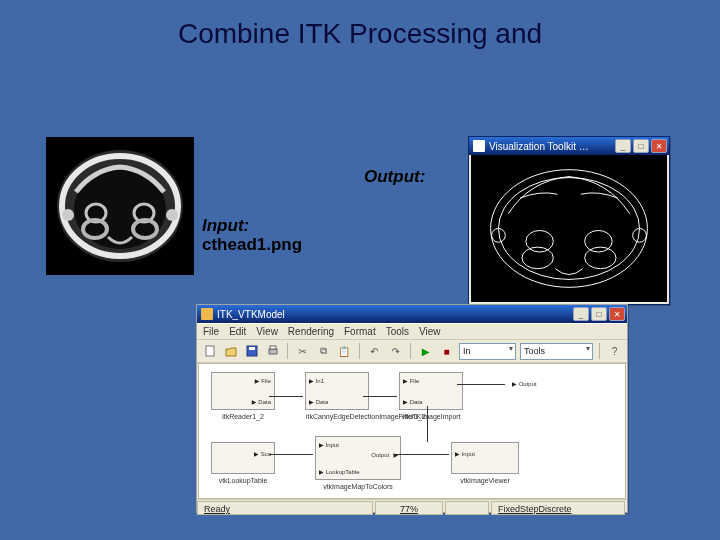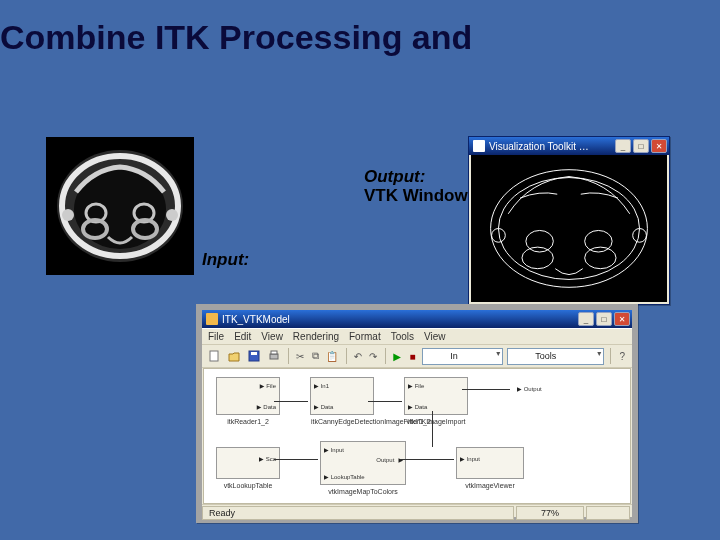--- a/index.html
+++ b/index.html
@@ -9,25 +9,25 @@
     background: #4169a8;
     font-family: "Comic Sans MS", cursive, sans-serif;
     position: relative;
     overflow: hidden;
   }
   .title {
     position: absolute;
     top: 18px;
     left: 0;
     right: 0;
-    text-align: left;
-    font-size: 34px;
+    text-align: center;
+    font-size: 28px;
     line-height: 1.15;
     color: #0a0a3a;
-    font-weight: bold;
+    font-weight: normal;
   }
 
   
   .ct-thumb {
     position: absolute;
     top: 137px;
     left: 46px;
     width: 148px;
     height: 138px;
     background: #000;
@@ -79,33 +79,33 @@
   .vtk-body svg { width: 100%; height: 100%; }
 
   
   .label {
     position: absolute;
     color: #000;
     line-height: 1.1;
   }
   .label .head { font-style: italic; font-weight: bold; }
   .label .body { font-weight: bold; }
-  .input-label { top: 217px; left: 202px; font-size: 17px; margin-top: 34px; }
+  .input-label { top: 217px; left: 202px; font-size: 17px; }
   .output-label { top: 168px; left: 364px; font-size: 17px; text-align: right; }
-  .output-label .head { display:block; text-align: left; font-style: italic; }
+  .output-label .head { display:block; text-align: right; font-style: italic; }
 
   
   .model-window {
     position: absolute;
     top: 304px;
     left: 196px;
     width: 430px;
     height: 207px;
     background: #ece9d8;
-    border: 6px solid #a3a3a3;
+    border: 1px solid #a3a3a3;
     box-shadow: 1px 1px 0 rgba(0,0,0,.25);
     font-family: Tahoma, sans-serif;
     font-size: 10px;
     color: #222;
   }
   .menubar {
     height: 15px;
     display:flex;
     gap: 10px;
     padding: 0 6px;
@@ -132,21 +132,21 @@
     display:flex;align-items:center;justify-content:center;
     font-size: 10px; color:#555;
   }
   .tbtn.icon svg { width: 14px; height: 14px; }
   .tsep { width:1px; height:16px; background:#b8b39c; margin:0 2px; }
   .tfield {
     height: 15px; border:1px solid #7f9db9; background:#fff;
     font-size: 9px; padding: 0 3px; display:flex;align-items:center;
     min-width: 40px;
   }
-  .tfield.combo { padding-right: 12px; position:relative;padding-left:27px; }
+  .tfield.combo { padding-right: 12px; position:relative; }
   .tfield.combo::after {
     content:"▾"; position:absolute; right:2px; top:0; font-size:8px; color:#555;
   }
 
   .canvas {
     position: relative;
     background: #fff;
     height: 134px;
     margin: 0 1px;
     border: 1px solid #bfbaa3;
@@ -177,22 +177,22 @@
   .wire {
     position:absolute; background:#333; height:1px;
   }
 
   .statusbar {
     height: 16px; display:flex; align-items:center;
     border-top: 1px solid #cfcab4;
     font-size: 9px;
   }
   .status-cell {
-    border:1px solid #bfbaa3; height:12px; display:flex;align-items:center;
-    padding:0 6px; margin-right:2px; background:#ece9d8;
+    border:1px solid #bfbaa3; height:12px; display:flex;align-items:flex-end;
+    padding:0 6px; margin-right:2px; background:#ece9d8;text-decoration:underline;
   }
 </style>
 </head>
 <body>
 
 <div class="title">
   <span>Combine ITK Processing and</span><br>
 </div>
 
 <div class="ct-thumb">
@@ -207,24 +207,24 @@
     <ellipse cx="49" cy="92" rx="12" ry="9" fill="none" stroke="#b5b5b5" stroke-width="4"></ellipse>
     <ellipse cx="99" cy="92" rx="12" ry="9" fill="none" stroke="#b5b5b5" stroke-width="4"></ellipse>
     <path d="M62 100 Q74 112 86 100" fill="none" stroke="#bcbcbc" stroke-width="3"></path>
     <circle cx="22" cy="78" r="6" fill="#ccc"></circle>
     <circle cx="126" cy="78" r="6" fill="#ccc"></circle>
   </svg>
 </div>
 
 <div class="label input-label">
   <span class="head">Input:</span><br>
+  <span class="body">cthead1.png</span>
 </div>
 <div class="label output-label">
   <span class="head">Output:</span>
-  <span class="body">VTK Window</span>
 </div>
 
 <div class="vtk-window">
   <div class="titlebar">
     <span class="app-icon"><span class="box"></span></span>
     <span class="caption">Visualization Toolkit …</span>
     <div class="win-btns">
       <div class="win-btn">
           <span>_</span>
         </div>
@@ -396,14 +396,17 @@
   </div>
 
   <div class="statusbar">
     <div class="status-cell" style="flex:1">
         <span>Ready</span>
       </div>
     <div class="status-cell" style="width:54px;justify-content:center">
         <span>77%</span>
       </div>
     <div class="status-cell" style="width:30px"></div>
+    <div class="status-cell" style="width:120px">
+        <span>FixedStepDiscrete</span>
+      </div>
   </div>
 </div>
 
 </body></html>

